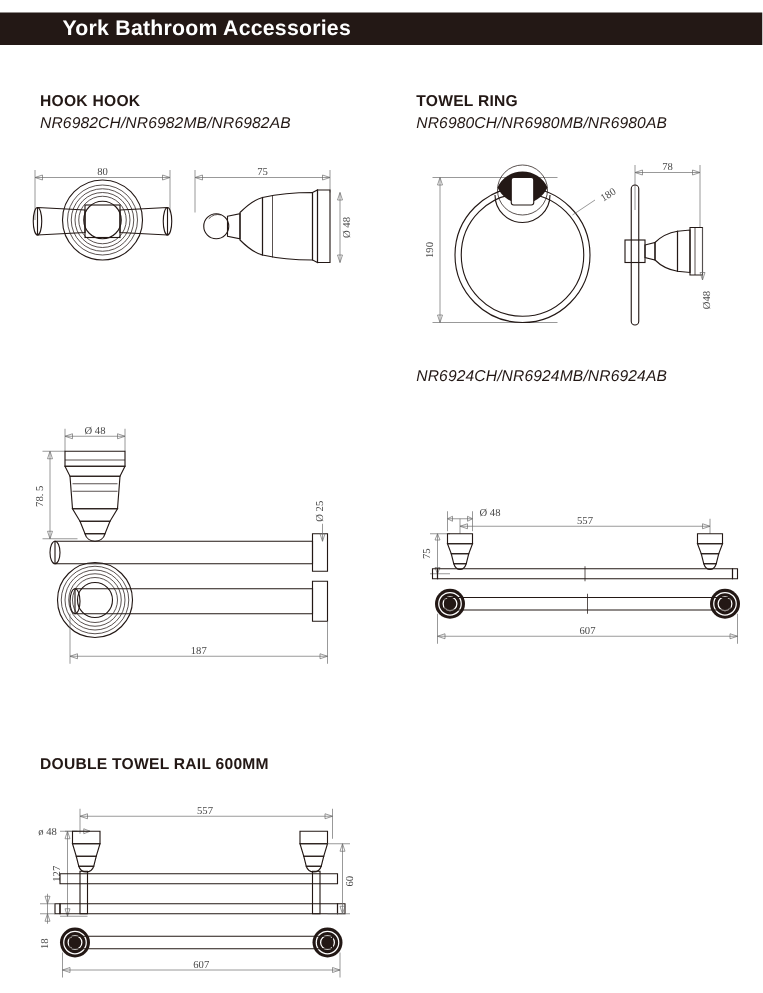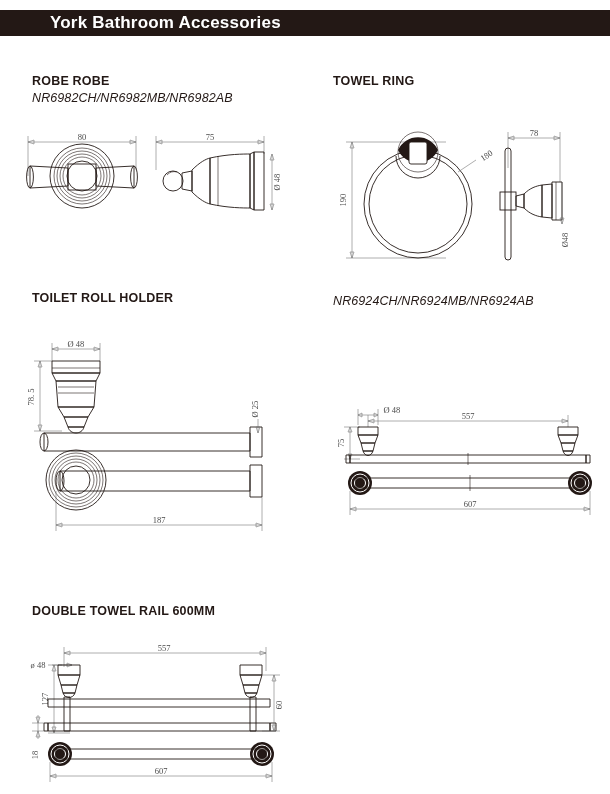--- a/index.html
+++ b/index.html
@@ -72,21 +72,21 @@
     fill: #4a4a4a;
   }
 </style>
 </head>
 <body>
 
 <div class="banner"></div>
 <div class="banner-title">York Bathroom Accessories</div>
 
 <div class="product" style="left:32px; top:74px;">
-  <p class="p-title">ROBE ROBE</p>
+  <p class="p-title">HOOK HOOK</p>
   <p class="p-codes">NR6982CH/NR6982MB/NR6982AB</p>
 </div>
 
 <div class="p-figure" style="left:14px; top:118px;">
   <svg width="290" height="110" viewBox="0 0 290 110">
 
     <g>
       <path class="dim" d="M14,18 L14,58"></path>
       <path class="dim" d="M122,18 L122,52"></path>
       <path class="dim" d="M14,24 L122,24"></path>
@@ -141,20 +141,21 @@
       <path class="dim" d="M258,36 L258,92"></path>
       <path class="dim" d="M258,36 l-2,6 l4,0 z" fill="#6a6a6a"></path>
       <path class="dim" d="M258,92 l-2,-6 l4,0 z" fill="#6a6a6a"></path>
       <text class="dtxt" x="266" y="64" text-anchor="middle" transform="rotate(-90 266 64)">Ø 48</text>
     </g>
   </svg>
 </div>
 
 <div class="product" style="left:333px; top:74px;">
   <p class="p-title">TOWEL RING</p>
+  <p class="p-codes">NR6980CH/NR6980MB/NR6980AB</p>
 </div>
 
 <div class="p-figure" style="left:330px; top:120px;">
   <svg width="280" height="145" viewBox="0 0 280 145">
 
     <g>
       <path class="dim" d="M16,22 L116,22"></path>
       <path class="dim" d="M16,138 L116,138"></path>
       <path class="dim" d="M22,22 L22,138"></path>
       <path class="dim" d="M22,22 l-2,6 l4,0 z" fill="#6a6a6a"></path>
@@ -205,21 +206,20 @@
 
     <g>
       <path class="dim" d="M232,62 L232,104"></path>
       <path class="dim" d="M232,104 l-2,-6 l4,0 z" fill="#6a6a6a"></path>
       <text class="dtxt" x="238" y="120" text-anchor="middle" transform="rotate(-90 238 120)">Ø48</text>
     </g>
   </svg>
 </div>
 
 <div class="product" style="left:32px; top:291px;">
-  <p class="p-title">TOILET ROLL HOLDER</p>
 </div>
 
 <div class="p-figure" style="left:14px; top:335px;">
   <svg width="290" height="215" viewBox="0 0 290 215">
 
     <g>
       <path class="dim" d="M38,8 L38,26"></path>
       <path class="dim" d="M86,8 L86,26"></path>
       <path class="dim" d="M38,14 L86,14"></path>
       <path class="dim" d="M38,14 l6,-2 l0,4 z" fill="#6a6a6a"></path>

